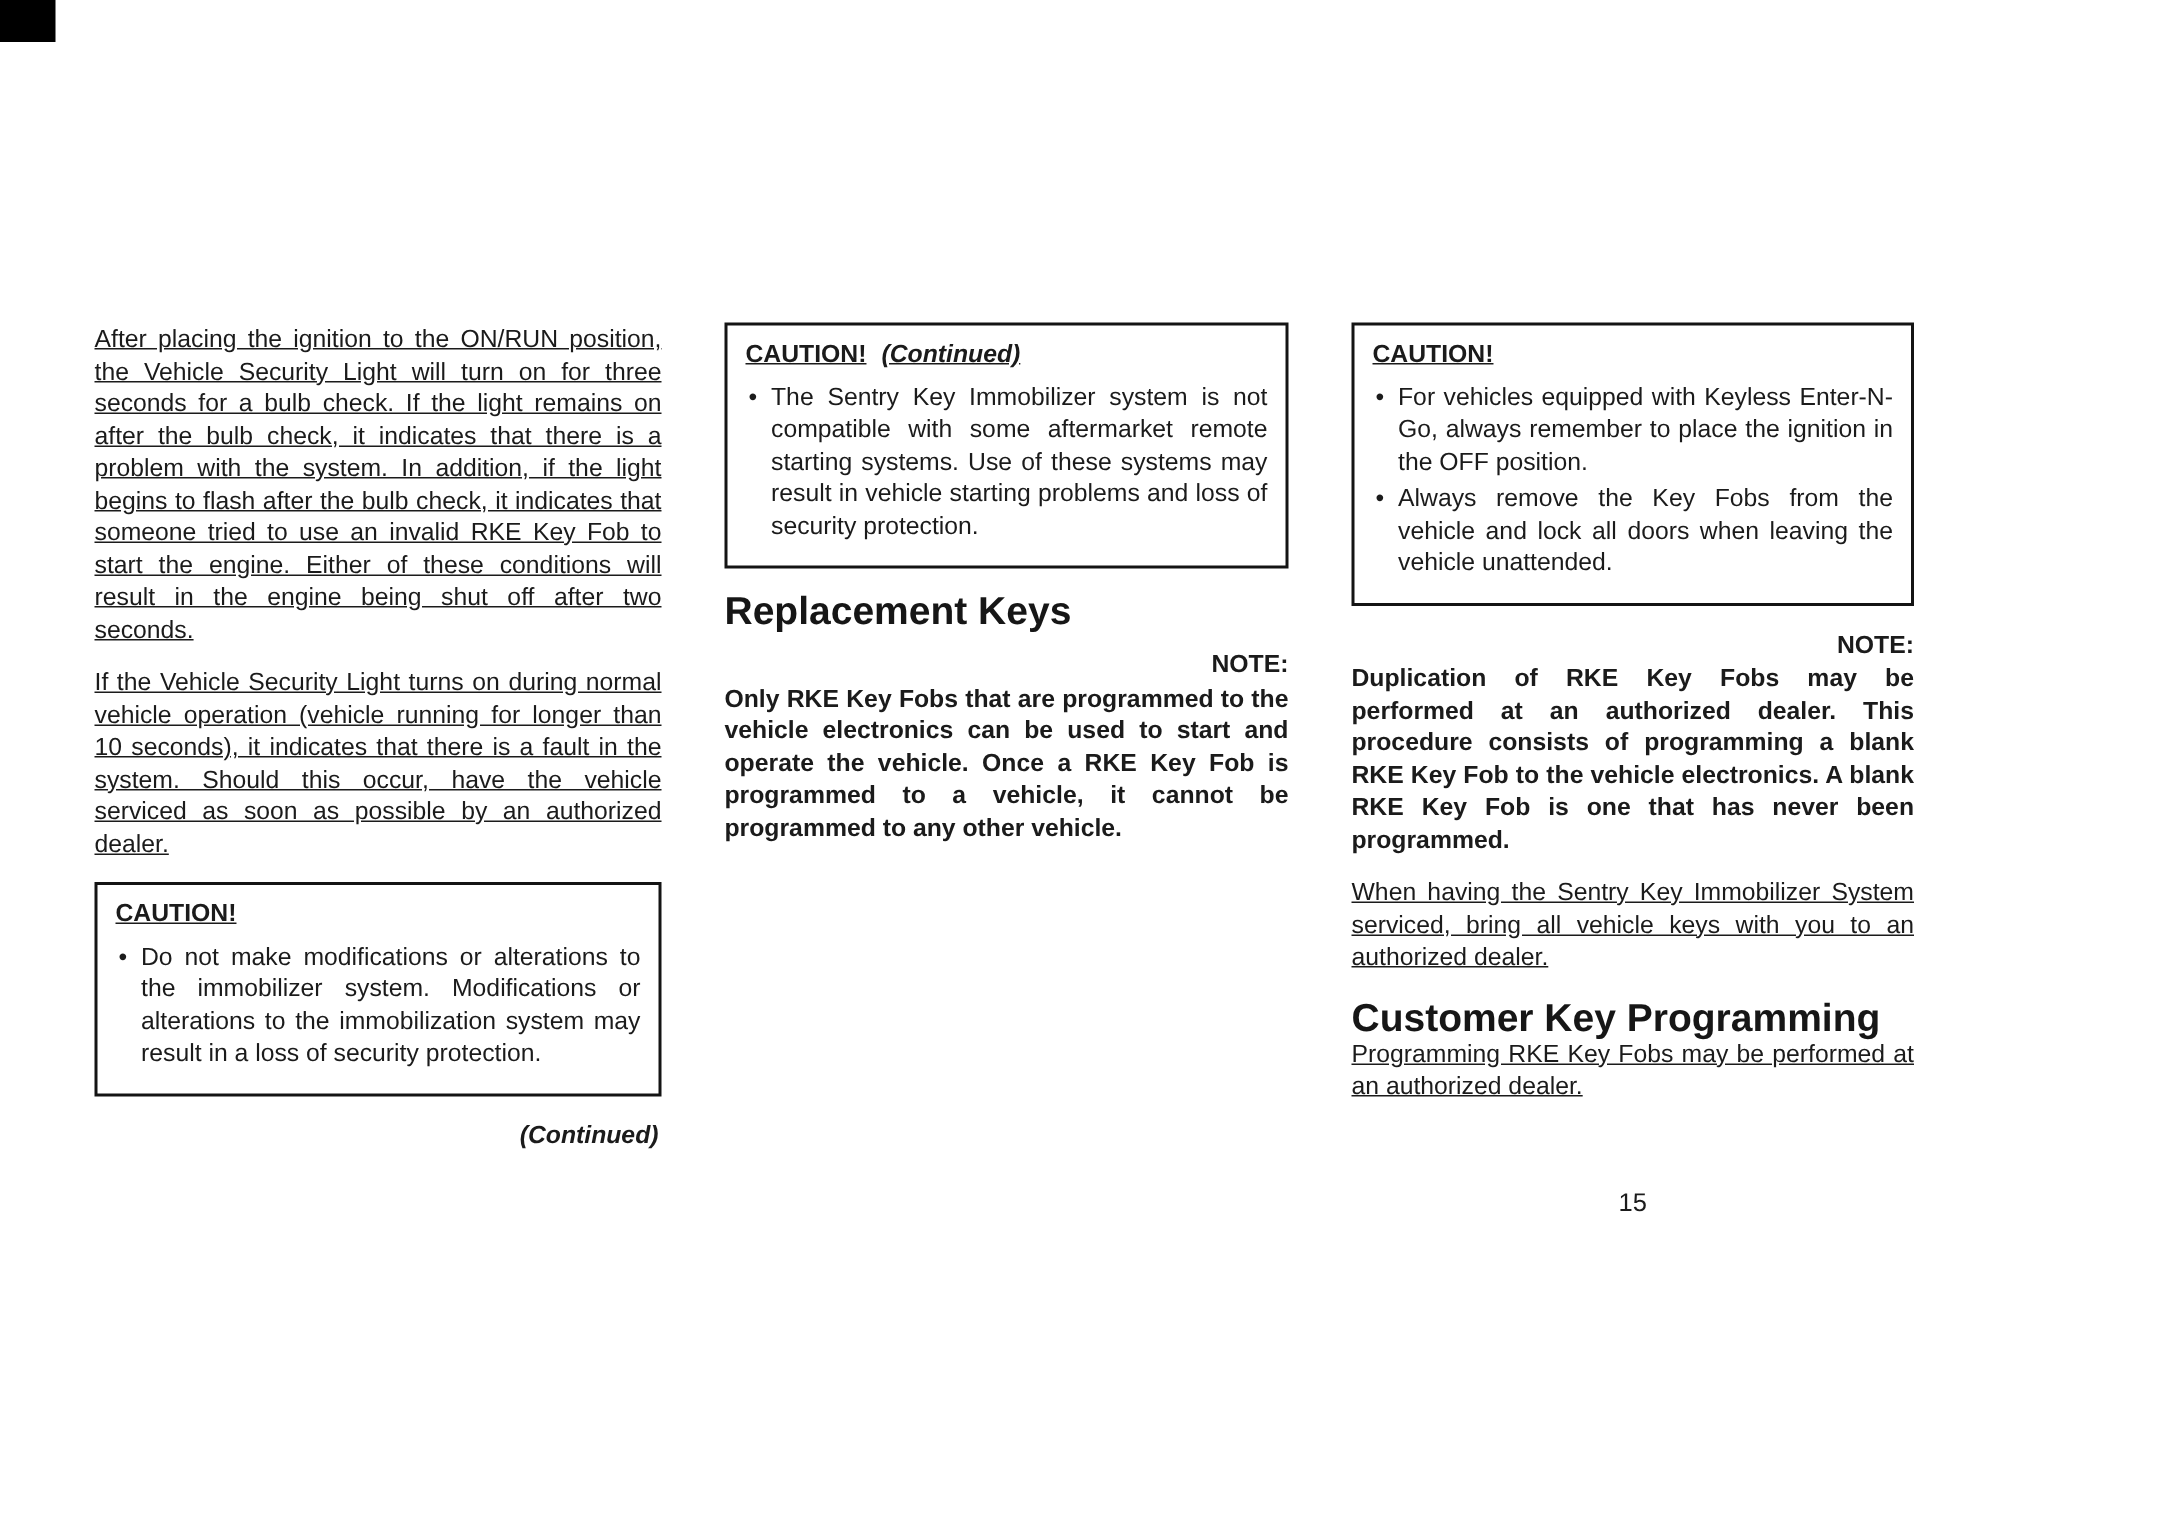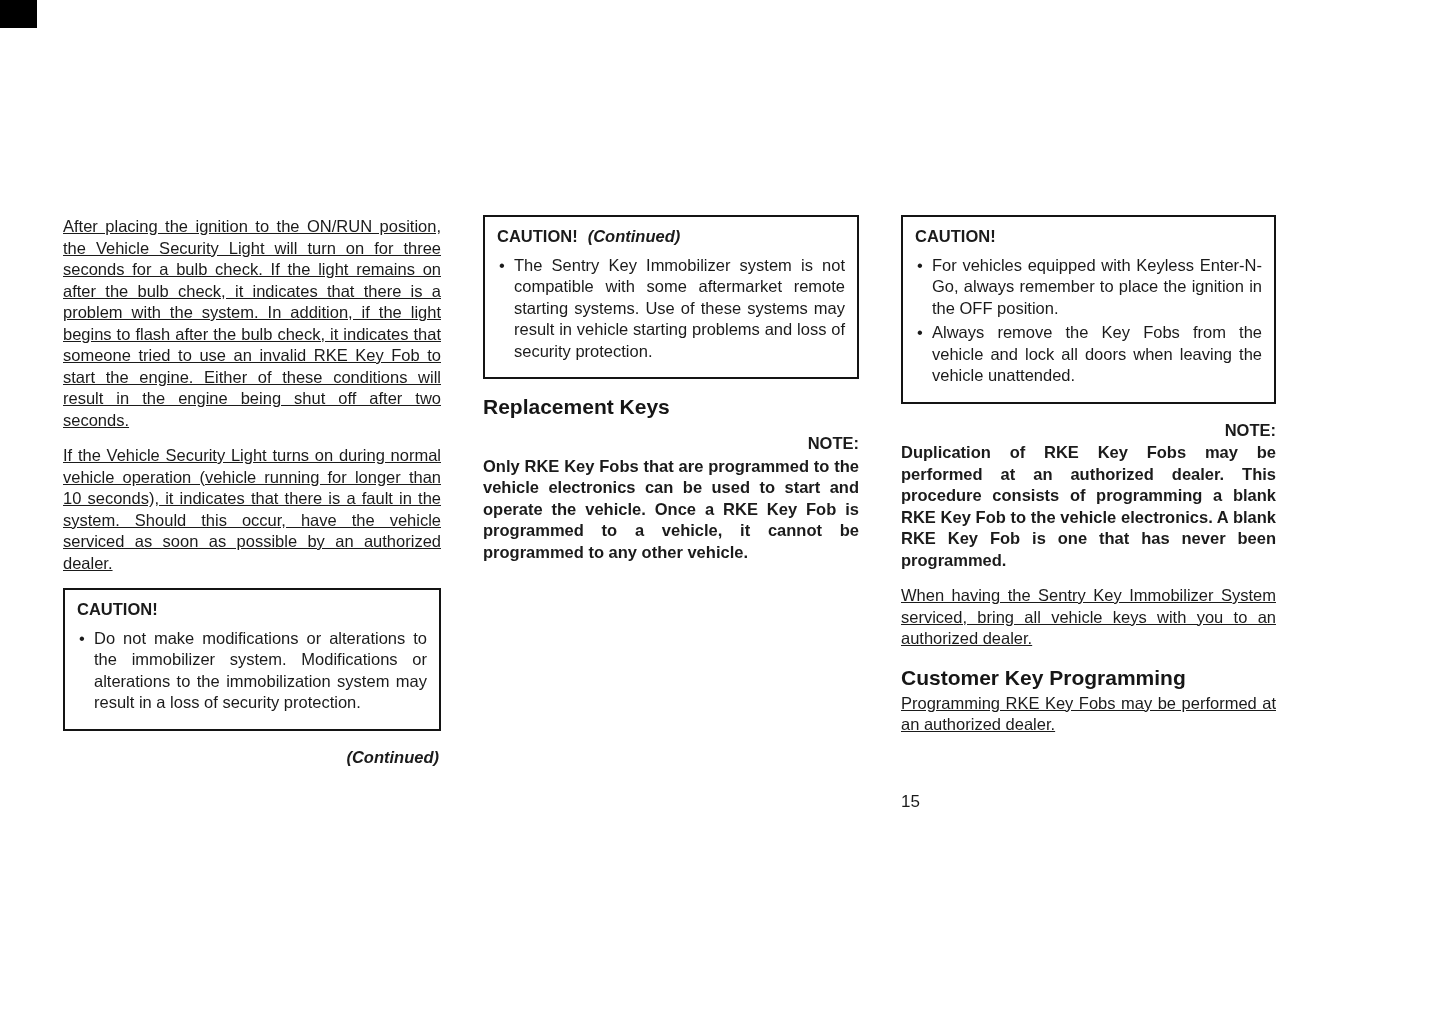--- a/index.html
+++ b/index.html
@@ -33,20 +33,21 @@
   }
   .caution-box {
     border: 2px solid #141414;
     padding: 9px 12px 12px 12px;
     margin: 0 0 16px 0;
     background: #fff;
   }
   .caution-title {
     font-weight: bold;
     margin: 0 0 7px 0;
+    text-decoration: underline;
   }
   .caution-title .cont {
     font-style: italic;
     margin-left: 10px;
   }
   ul.bullets {
     margin: 0;
     padding: 0;
     list-style: none;
   }
@@ -62,21 +63,21 @@
     left: 2px;
     top: 0;
   }
   .continued {
     text-align: right;
     font-weight: bold;
     font-style: italic;
     margin: 12px 2px 0 0;
   }
   h2.section-heading {
-    font-size: 21px;
+    font-size: 26px;
     line-height: 24px;
     font-weight: bold;
     margin: 16px 0 7px 0;
     color: #161616;
   }
   h2.tight { margin-bottom: 3px; }
   .note-label {
     font-weight: bold;
     margin: 14px 0 1px 0;
     text-align: right;
@@ -84,21 +85,21 @@
   .note-text {
     font-weight: bold;
     text-align: justify;
     margin: 0 0 14px 0;
   }
   .page-number {
     position: absolute;
     left: 901px;
     top: 791px;
     width: 375px;
-    text-align: left;
+    text-align: center;
     font-size: 17px;
   }
 </style>
 </head>
 <body>
 
 <div class="corner-mark"></div>
 
 <div class="col col-left">
   <p class="body-text">After placing the ignition to the ON/RUN position, the Vehicle Security Light will turn on for three seconds for a bulb check. If the light remains on after the bulb check, it indicates that there is a problem with the system. In addition, if the light begins to flash after the bulb check, it indicates that someone tried to use an invalid RKE Key Fob to start the engine. Either of these conditions will result in the engine being shut off after two seconds.</p>

